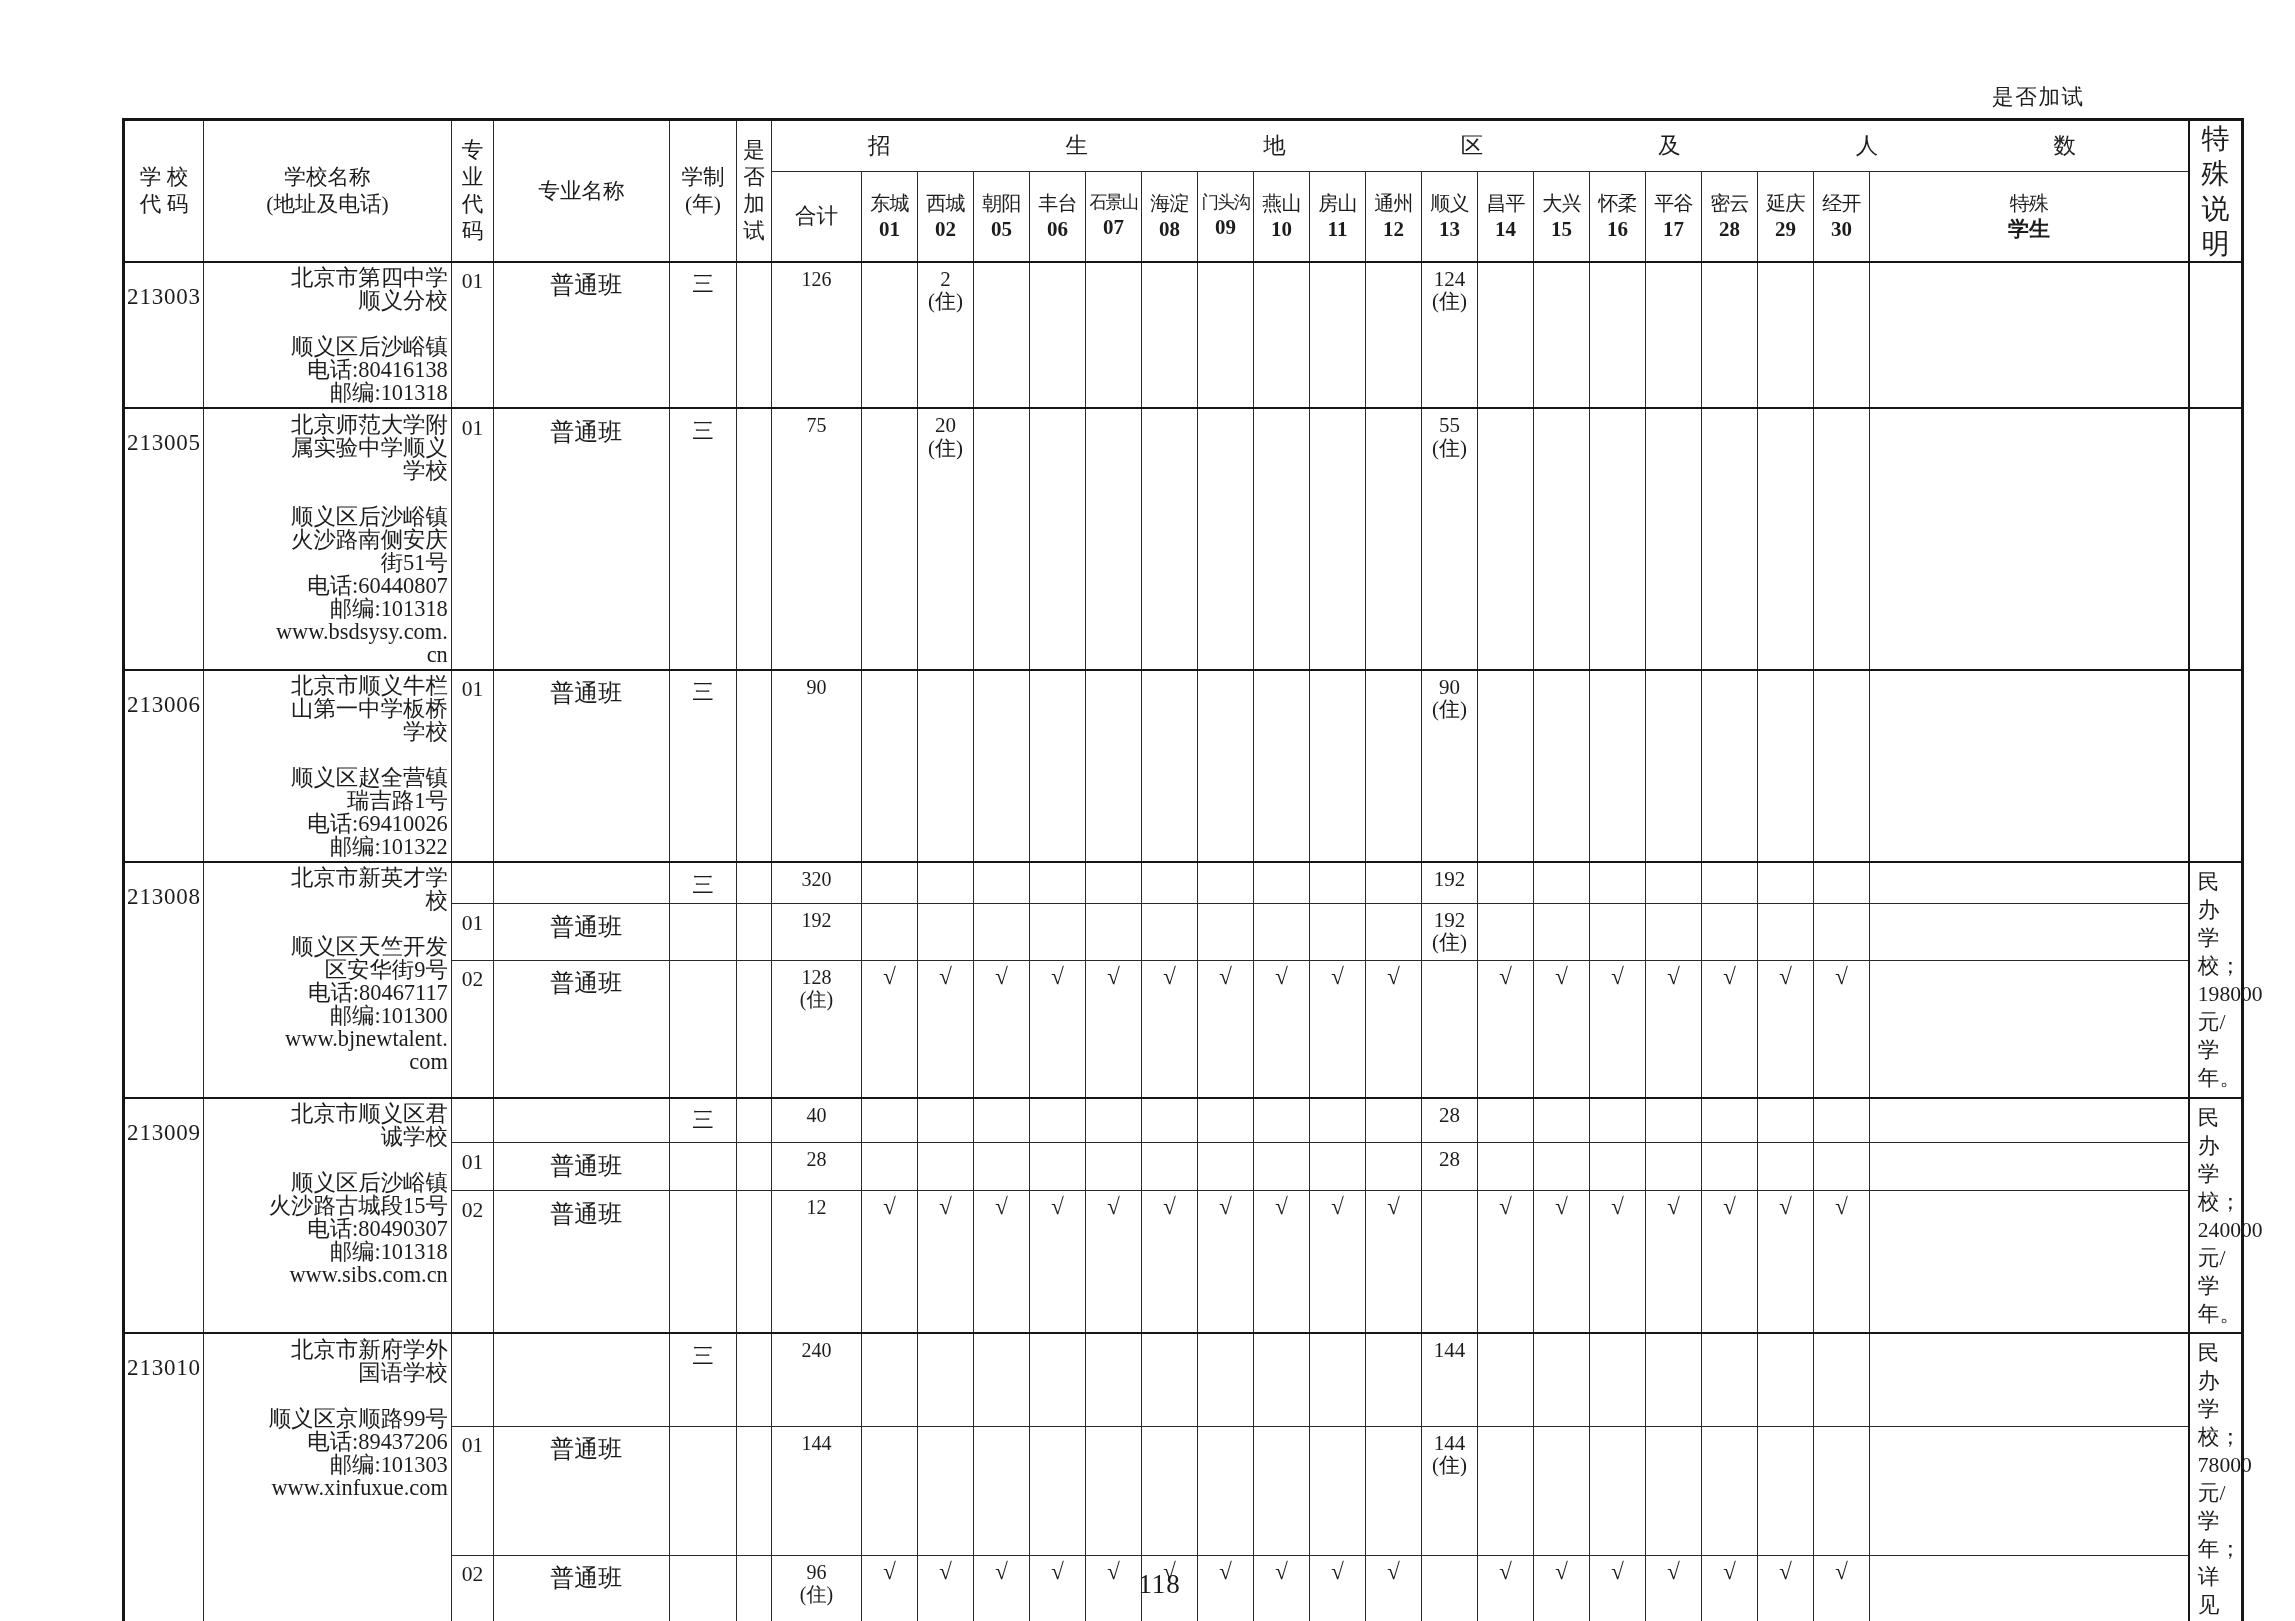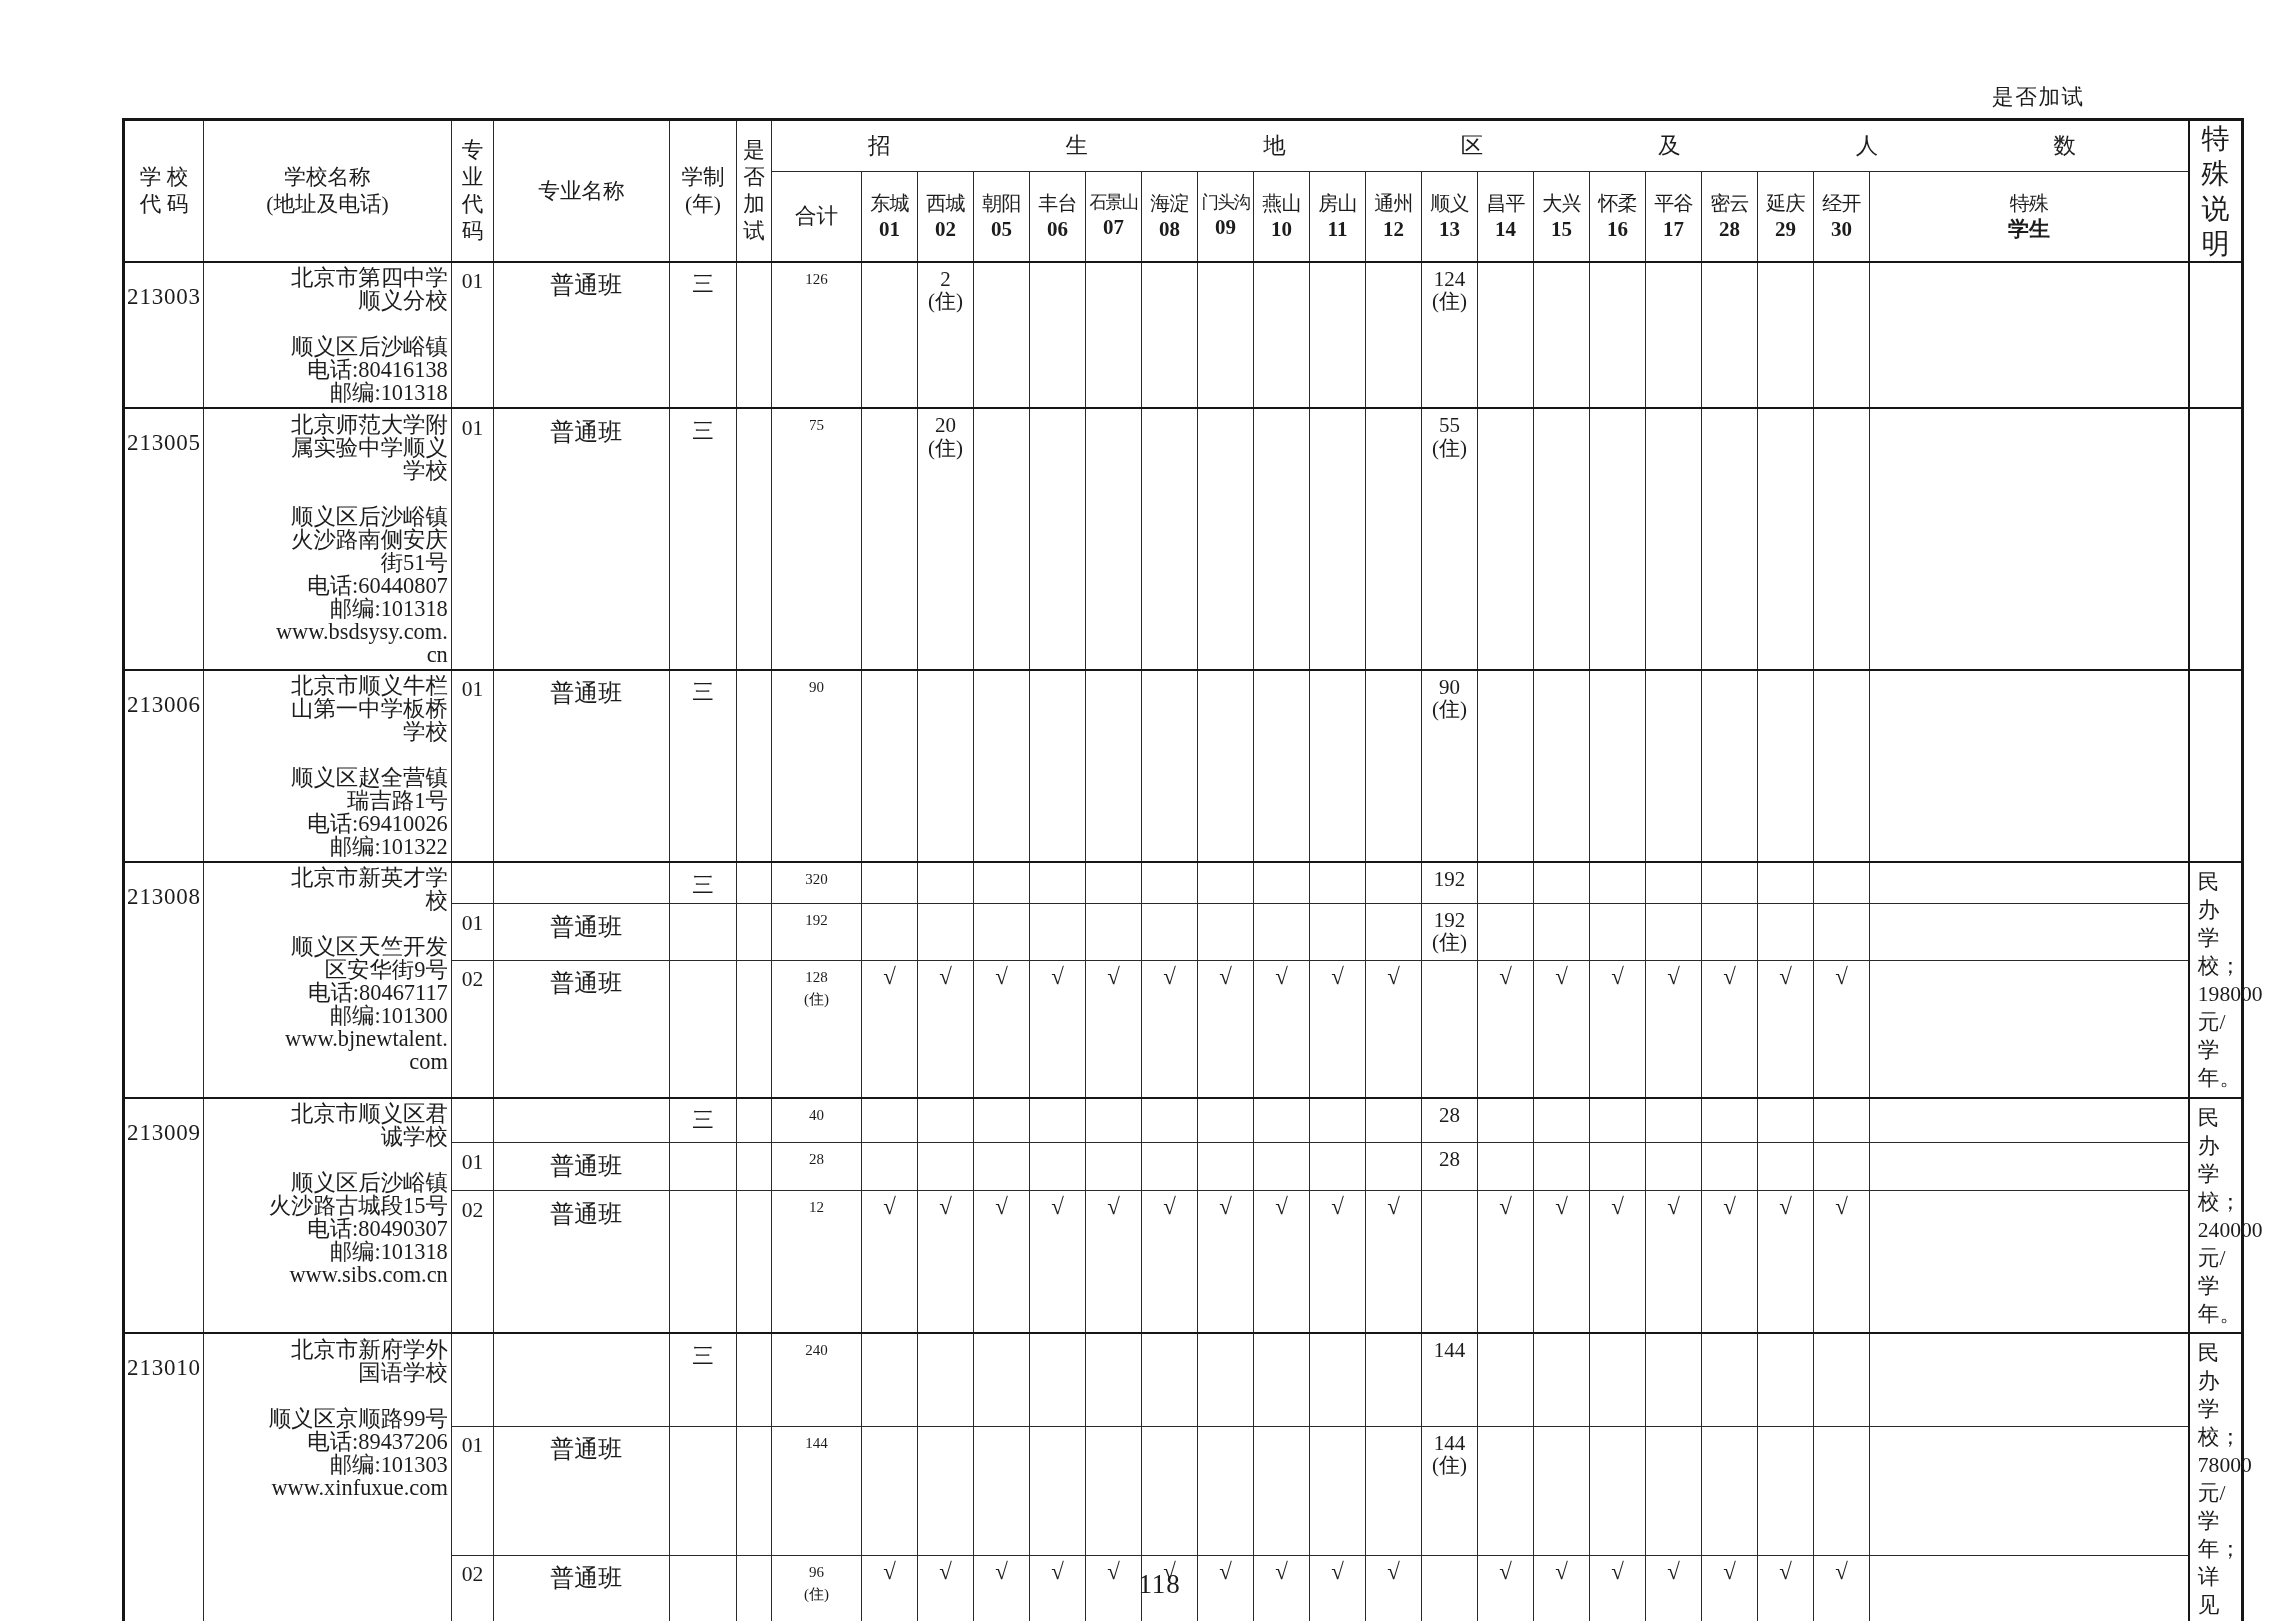--- a/index.html
+++ b/index.html
@@ -29,21 +29,21 @@
   th.banner .char-spread{display:flex;justify-content:space-between;padding:0 112px 0 96px;font-size:22.4px}
   th.notes-h{border-left:2.4px solid #161616;font-size:28px}
   .dist-label{font-size:20px;letter-spacing:-0.8px;line-height:1.3}
   .dist-label.sm{font-size:17.6px;letter-spacing:-1.6px}
   .dist-num{font-size:21px;font-weight:bold;line-height:1.3}
   td.code-cell{font-size:23px;padding-top:21px;letter-spacing:0.8px}
   td.name-cell{text-align:right;font-size:22.4px;line-height:23px;padding:3.2px 3.2px 3.2px 6.4px;word-break:break-all;white-space:pre-line}
   td.mc{font-size:21.6px;padding-top:6.4px}
   td.mn{text-align:center;font-size:24px;padding:6.4px 0 0 9.6px}
   td.yr{font-size:21.6px;padding-top:6.4px}
-  td.total{font-size:15px;padding-top:4.8px;line-height:22.4px}
+  td.total{font-size:20px;padding-top:4.8px;line-height:22.4px}
   td.dc{font-size:21px;padding-top:4.8px;line-height:22.4px}
   td.dc.ck{font-size:23px}
   td.b{font-weight:normal}
   td.notes-cell{text-align:left;font-size:21.6px;line-height:28px;padding:4.8px 4.8px 4.8px 8px;border-left:2.4px solid #161616;white-space:pre-line}
   .page-number{position:absolute;top:1569px;left:12px;width:100%;text-align:center;font-size:27px;letter-spacing:0.8px}
 </style>
 </head>
 <body>
 
 <div class="corner-label">是否加试</div>

